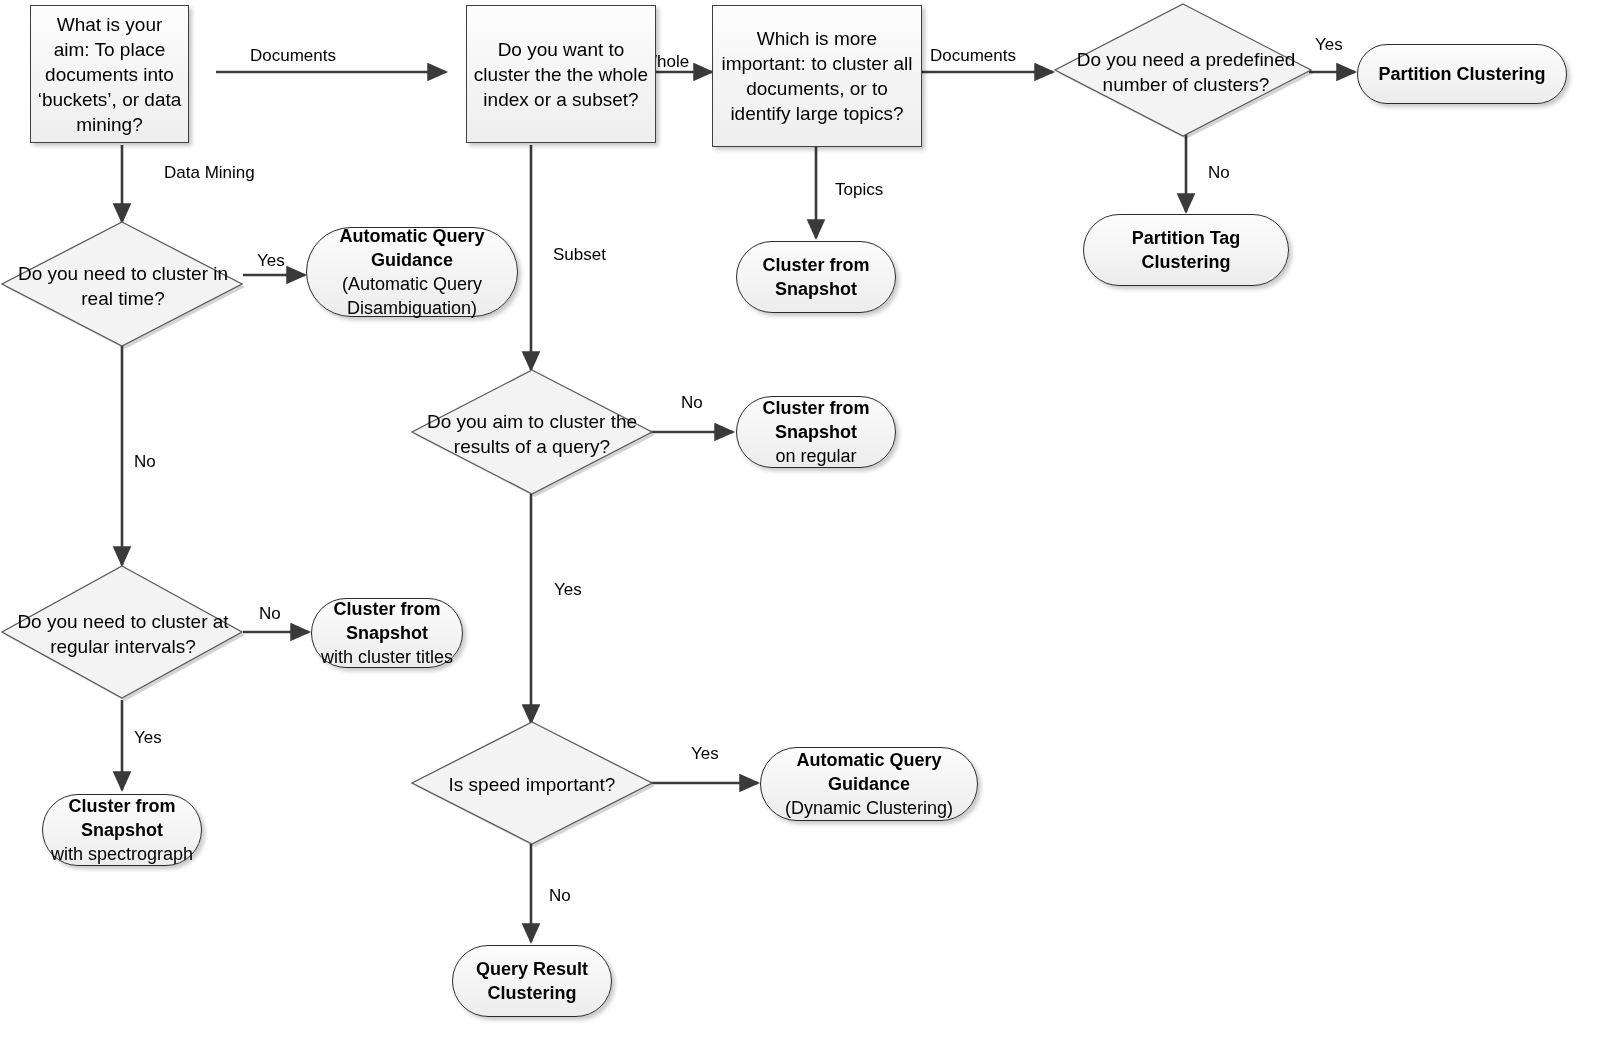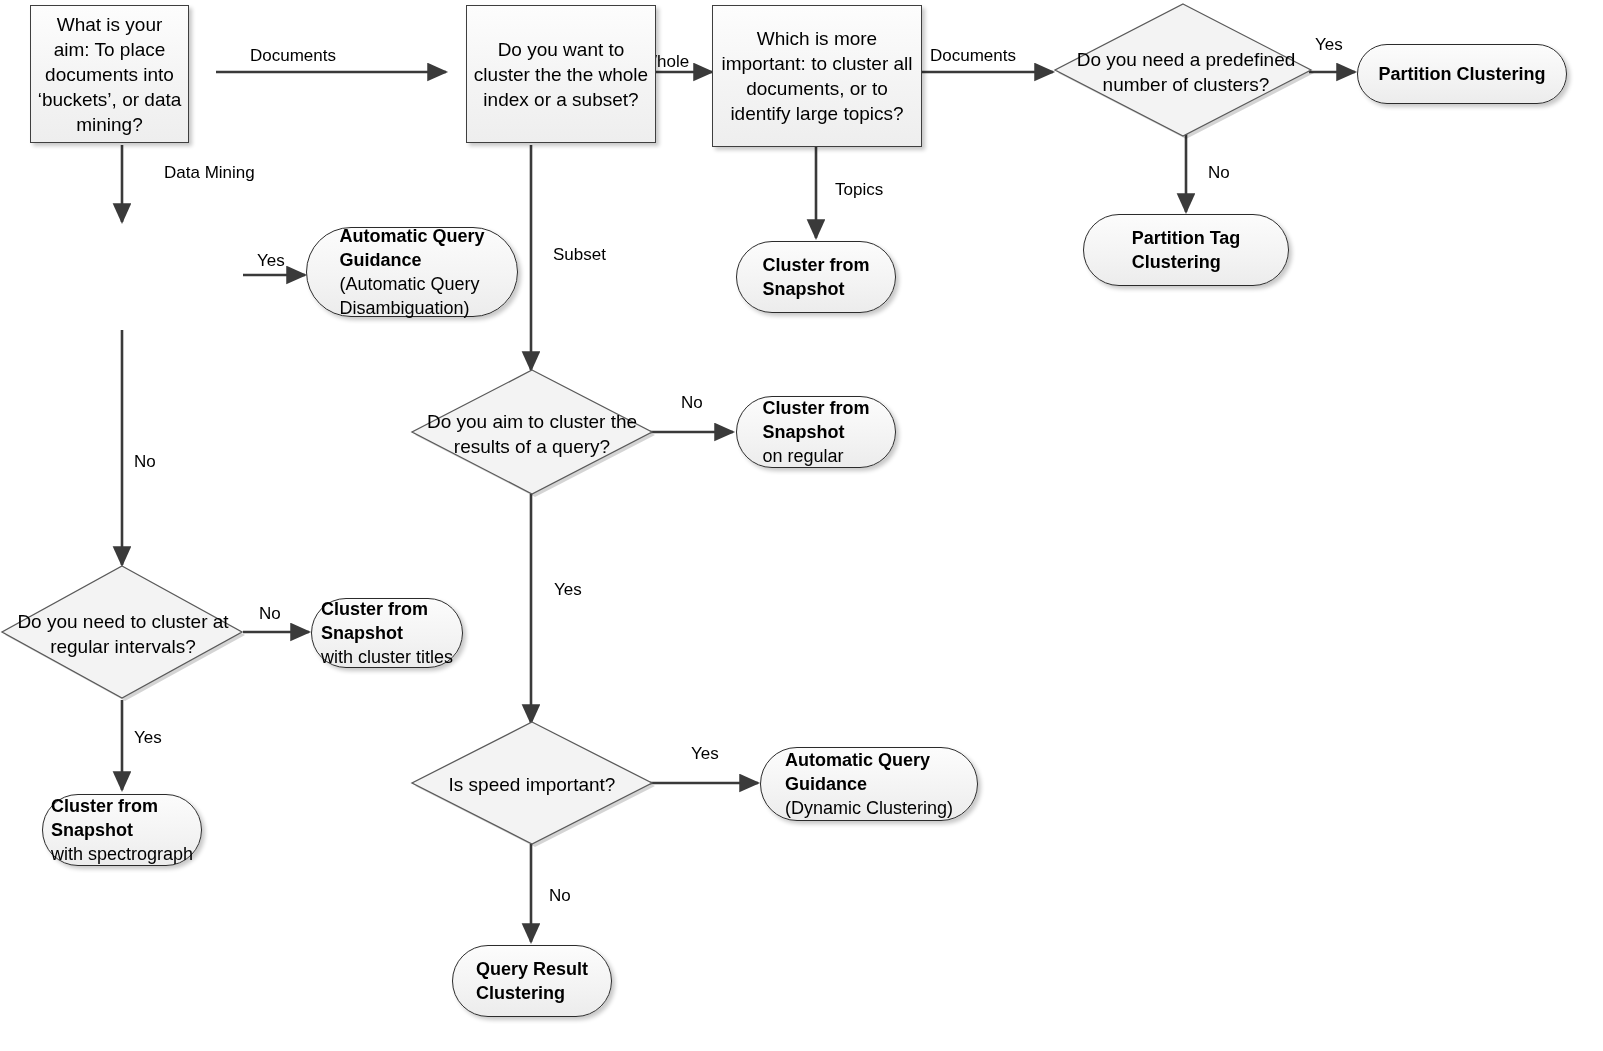--- a/index.html
+++ b/index.html
@@ -23,21 +23,21 @@
   }
   .proc .txt{font-size:19px;line-height:25px;text-align:center;padding:0 6px;}
 
   
   .term{
     background:linear-gradient(180deg,#fcfcfc 0%,#f3f3f3 60%,#ececec 100%);
     border:1.4px solid #2b2b2b;
     box-shadow:3px 3px 4px rgba(0,0,0,0.22);
     display:flex;align-items:center;justify-content:center;
   }
-  .term .txt{font-size:18px;line-height:24px;text-align:left;white-space:nowrap;}
+  .term .txt{font-size:18px;line-height:24px;text-align:center;white-space:nowrap;}
   .term .b{font-weight:bold;}
 
   
   .dec{display:block;}
   .dec svg{position:absolute;left:0;top:0;overflow:visible;}
   .dec .txt{
     position:absolute;left:0;top:0;width:100%;height:100%;
     display:flex;align-items:center;justify-content:center;
     font-size:19px;line-height:25px;text-align:center;
   }
@@ -124,20 +124,29 @@
   <div class="node dec" style="left:1053px;top:2px;width:266px;height:140px;">
     <svg width="266" height="140" viewBox="0 0 266 140" xmlns="http://www.w3.org/2000/svg">
       <g transform="translate(3,3)">
         <polygon points="130,2 258,68 130,134 2,68" fill="rgba(0,0,0,0.17)"></polygon>
       </g>
       <polygon points="130,2 258,68 130,134 2,68" fill="#f3f3f3" stroke="#5a5a5a" stroke-width="1.3"></polygon>
     </svg>
     <div class="txt">Do you need a predefined number of clusters?</div>
   </div>
 
+  <div class="node dec" style="left:0px;top:220px;width:246px;height:132px;">
+    <svg width="246" height="132" viewBox="0 0 246 132" xmlns="http://www.w3.org/2000/svg">
+      <g transform="translate(3,3)">
+        <polygon points="122,2 242,64 122,126 2,64" fill="rgba(0,0,0,0.17)"></polygon>
+      </g>
+      <polygon points="122,2 242,64 122,126 2,64" fill="#f3f3f3" stroke="#5a5a5a" stroke-width="1.3"></polygon>
+    </svg>
+    <div class="txt">Do you need to cluster in real time?</div>
+  </div>
 
   <div class="node dec" style="left:0px;top:564px;width:246px;height:140px;">
     <svg width="246" height="140" viewBox="0 0 246 140" xmlns="http://www.w3.org/2000/svg">
       <g transform="translate(3,3)">
         <polygon points="122,2 242,68 122,134 2,68" fill="rgba(0,0,0,0.17)"></polygon>
       </g>
       <polygon points="122,2 242,68 122,134 2,68" fill="#f3f3f3" stroke="#5a5a5a" stroke-width="1.3"></polygon>
     </svg>
     <div class="txt">Do you need to cluster at regular intervals?</div>
   </div>

